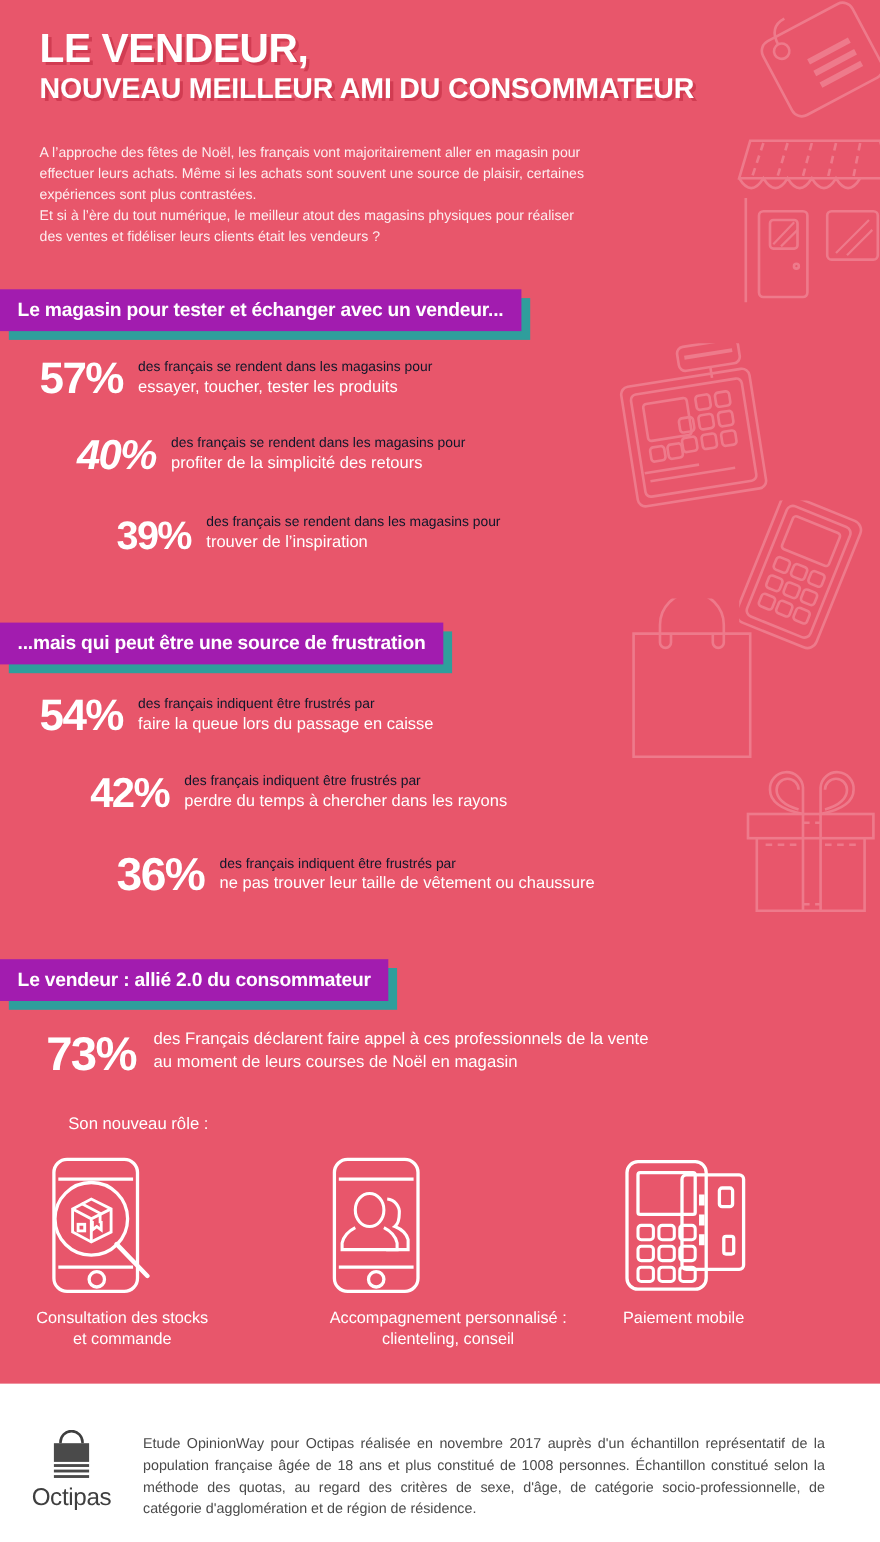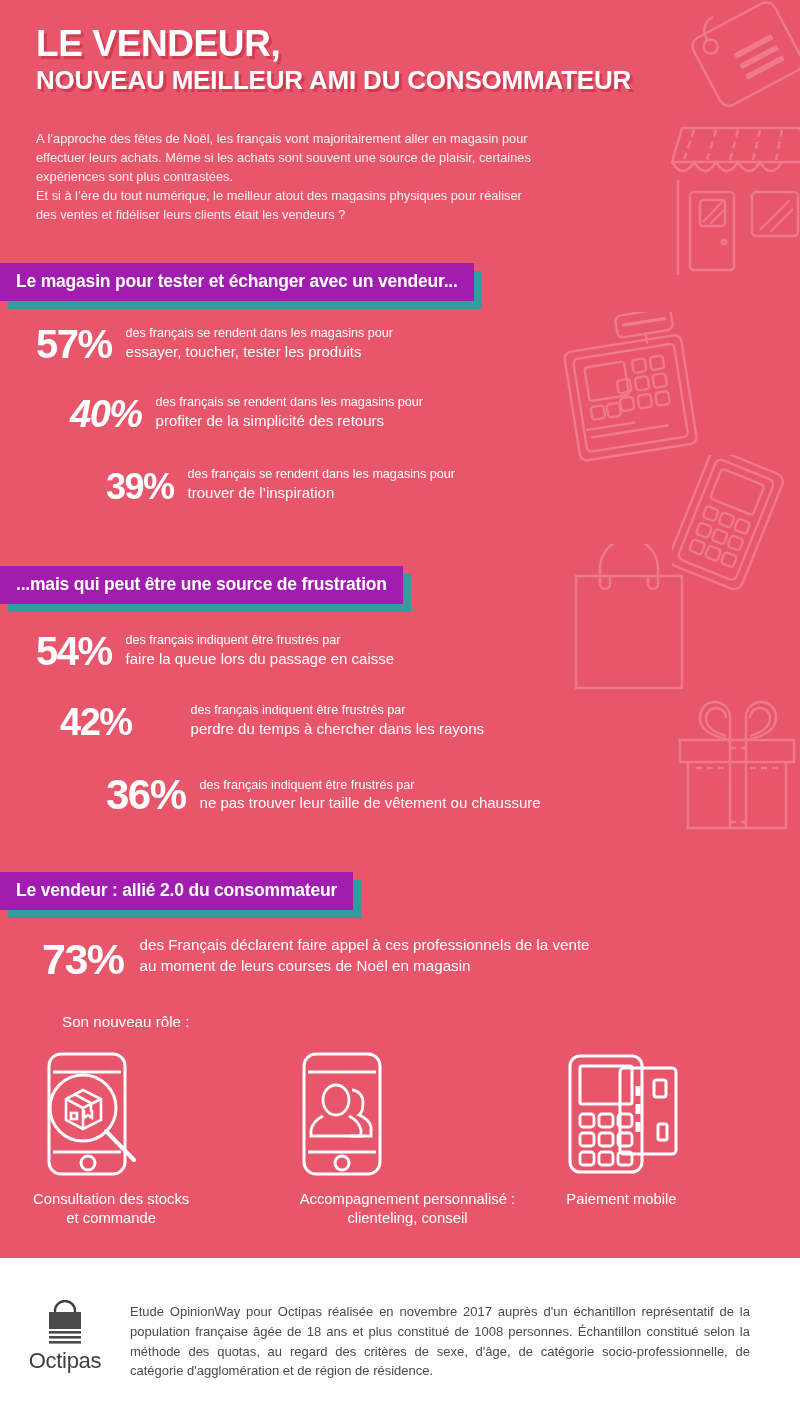--- a/index.html
+++ b/index.html
@@ -60,21 +60,21 @@
   }
   .banner-wrap { z-index: 3; }
 
   
   .statrow { position: absolute; display: flex; align-items: flex-end; }
   .pct {
     color: #ffffff; font-weight: bold; line-height: 0.95;
     letter-spacing: -1.5px;
   }
   .stxt { margin-left: 14px; padding-bottom: 2px; }
-  .sl1 { color: #ffffff; font-size: 12.6px; line-height: 1.25; }
+  .sl1 { color: #0f172a; font-size: 12.6px; line-height: 1.25; }
   .sl2 { color: #ffffff; font-size: 15px; line-height: 1.3; }
 
   
   #big73 { position: absolute; left: 42px; top: 935px; display: flex; align-items: flex-end; }
   #big73 .pct { font-size: 43px; }
   #big73 .b2 { margin-left: 16px; padding-bottom: 4px; color: #ffffff; font-size: 15.2px; line-height: 1.35; }
 
   #role { position: absolute; left: 22px; top: 1013px; color: #ffffff; font-size: 15.2px; margin-left: 40px; }
 
   
@@ -253,21 +253,21 @@
     </div>
 
     <div class="statrow" style="left:36px;top:632px;">
       <div class="pct" style="font-size:40px;">54%</div>
       <div class="stxt">
         <div class="sl1">des français indiquent être frustrés par</div>
         <div class="sl2">faire la queue lors du passage en caisse</div>
       </div>
     </div>
 
-    <div class="statrow" style="left:60px;top:703px;gap:45px;">
+    <div class="statrow" style="left:82px;top:703px;">
       <div class="pct" style="font-size:38px;">42%</div>
       <div class="stxt">
         <div class="sl1">des français indiquent être frustrés par</div>
         <div class="sl2">perdre du temps à chercher dans les rayons</div>
       </div>
     </div>
 
     <div class="statrow" style="left:106px;top:775px;">
       <div class="pct" style="font-size:42px;">36%</div>
       <div class="stxt">

